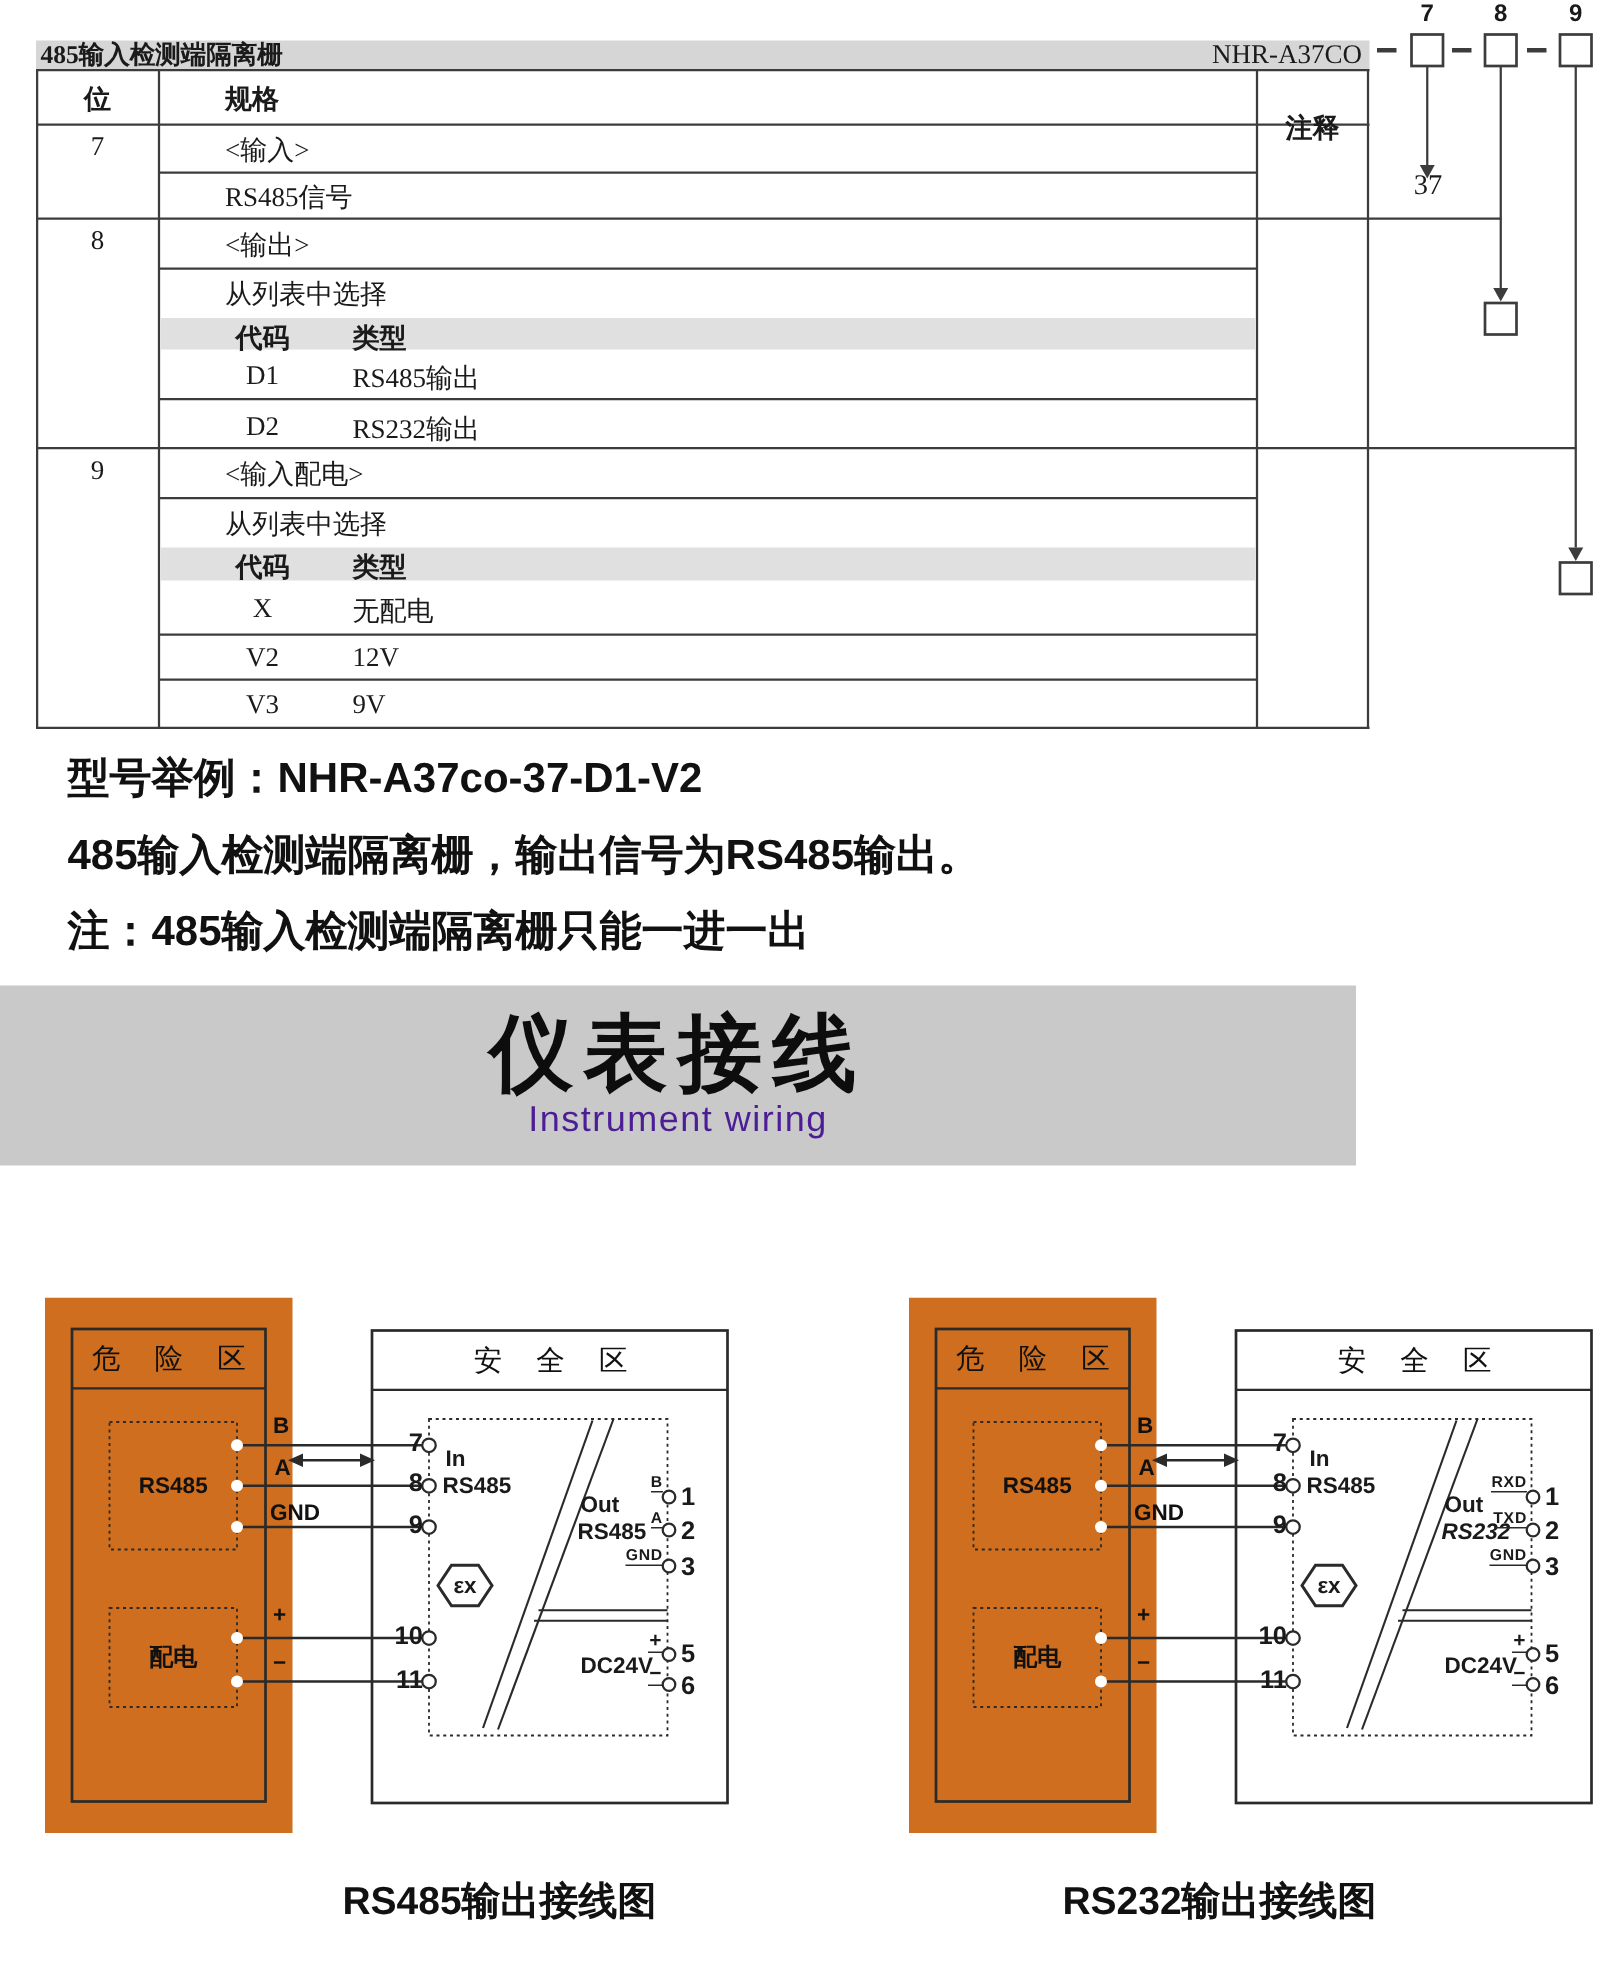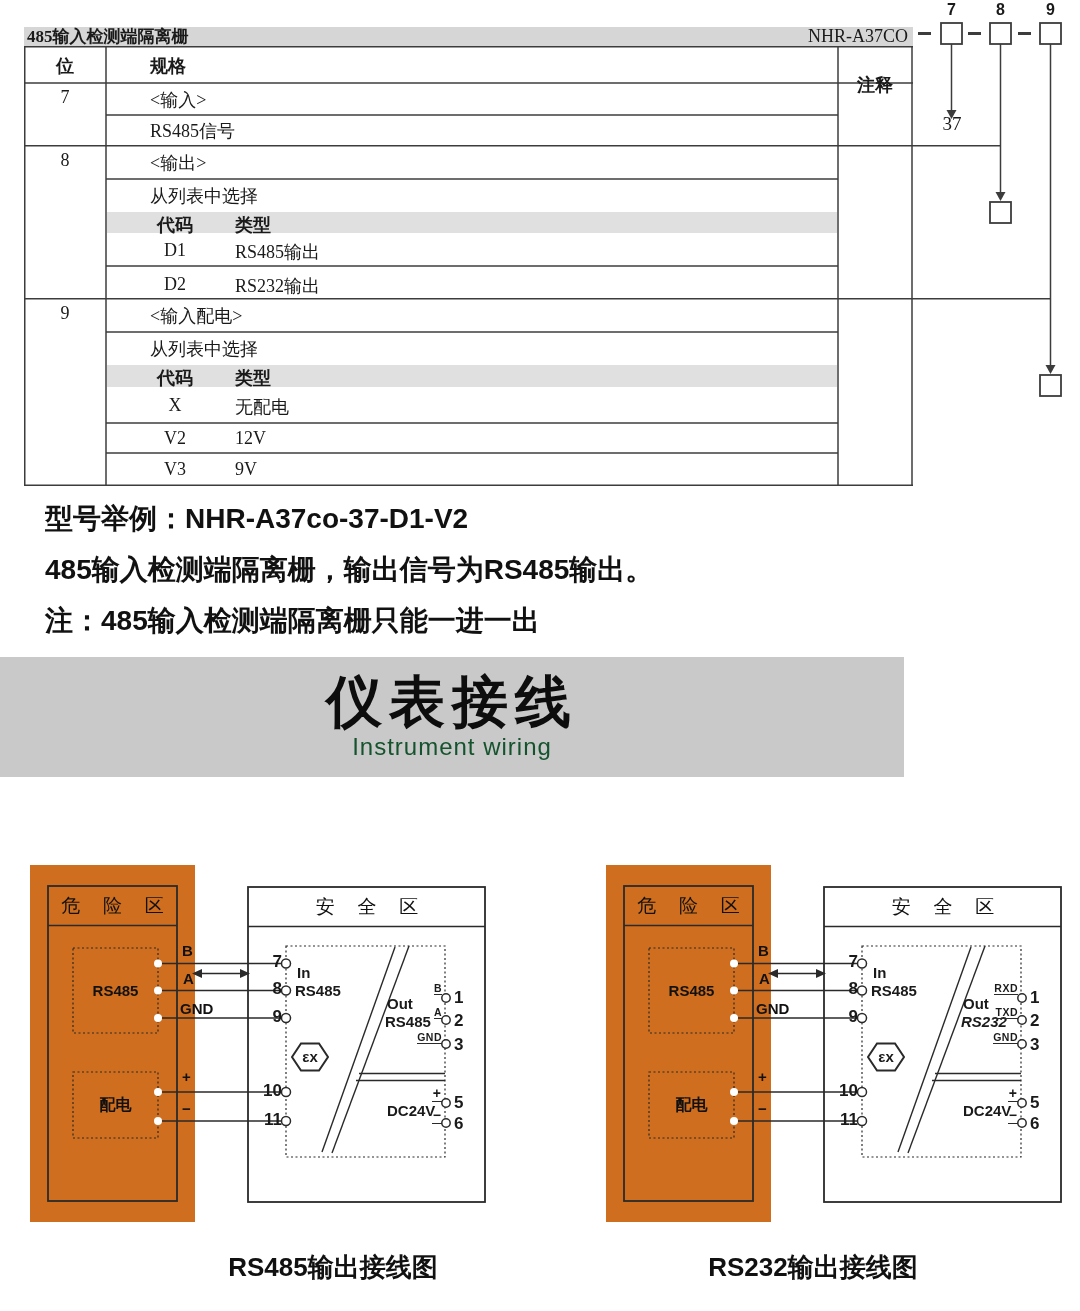--- a/index.html
+++ b/index.html
@@ -21,21 +21,21 @@
   .code{width:58px;text-align:center;}
   
   .digit{width:21px;text-align:center;font-size:16px;font-weight:bold;}
   .note37{width:26px;text-align:center;font-size:19px;}
   
   .ex-line{left:45px;font-size:28px;font-weight:bold;color:#111;white-space:nowrap;}
   
   .banner{left:0;top:657px;width:904px;height:120px;background:#c9c9c9;
           display:flex;flex-direction:column;align-items:center;justify-content:center;}
   .banner .bt{font-size:56px;font-weight:bold;color:#0d0d0d;letter-spacing:7px;line-height:1.05;}
-  .banner .bs{font-size:24px;color:#14532d;letter-spacing:1px;margin-top:2px;}
+  .banner .bs{font-size:24px;color:#4c1d95;letter-spacing:1px;margin-top:2px;}
   
   .diagram{top:865px;width:456px;height:360px;}
   .zone-title{height:39px;display:flex;align-items:center;justify-content:center;
               font-size:19px;letter-spacing:9px;color:#111;text-indent:9px;}
   .grp-lbl{display:flex;align-items:center;justify-content:center;font-weight:bold;color:#111;}
   .wl{font-size:15px;font-weight:bold;color:#111;line-height:1;}
   .in-num{position:absolute;right:204px;font-size:17px;font-weight:bold;line-height:1;}
   .io-lbl{font-size:15px;font-weight:bold;line-height:1;}
   .out-lbl{position:absolute;right:44px;font-size:10.5px;font-weight:bold;line-height:1.15;
            border-bottom:1.5px solid #2a2a2a;letter-spacing:.5px;}

